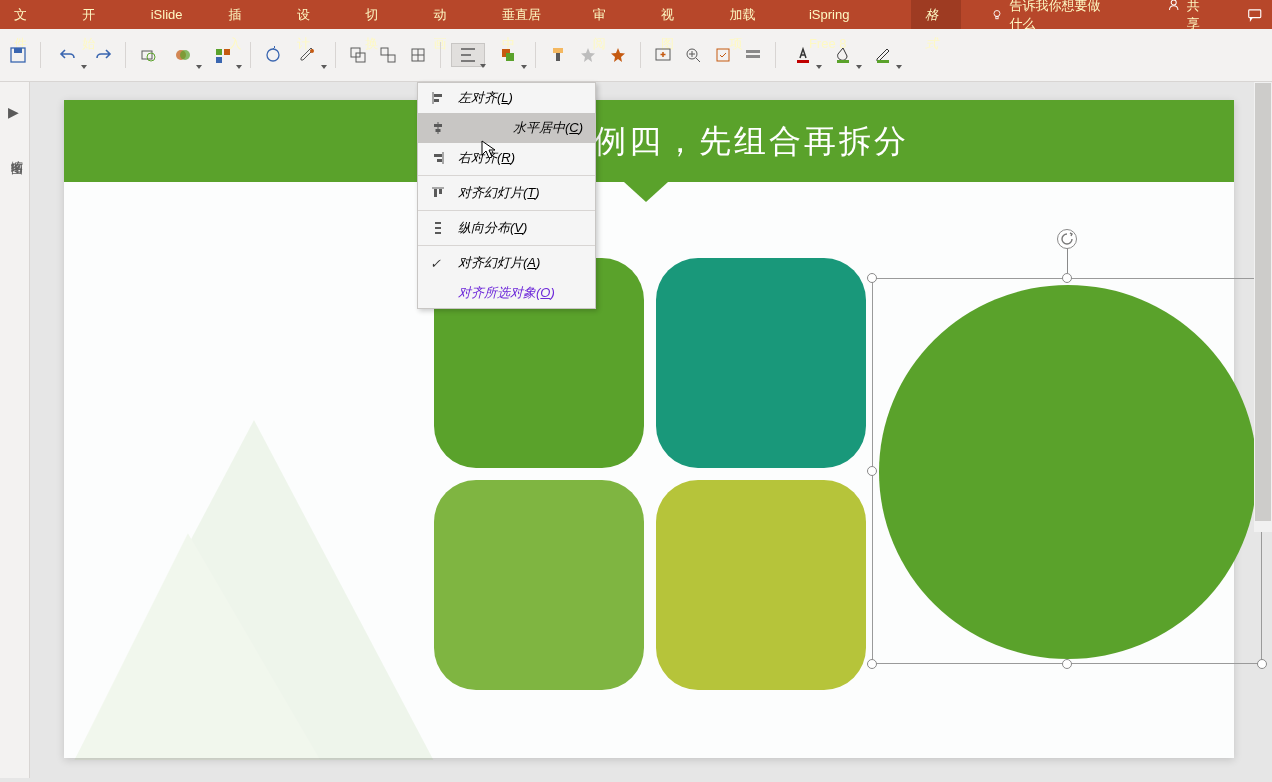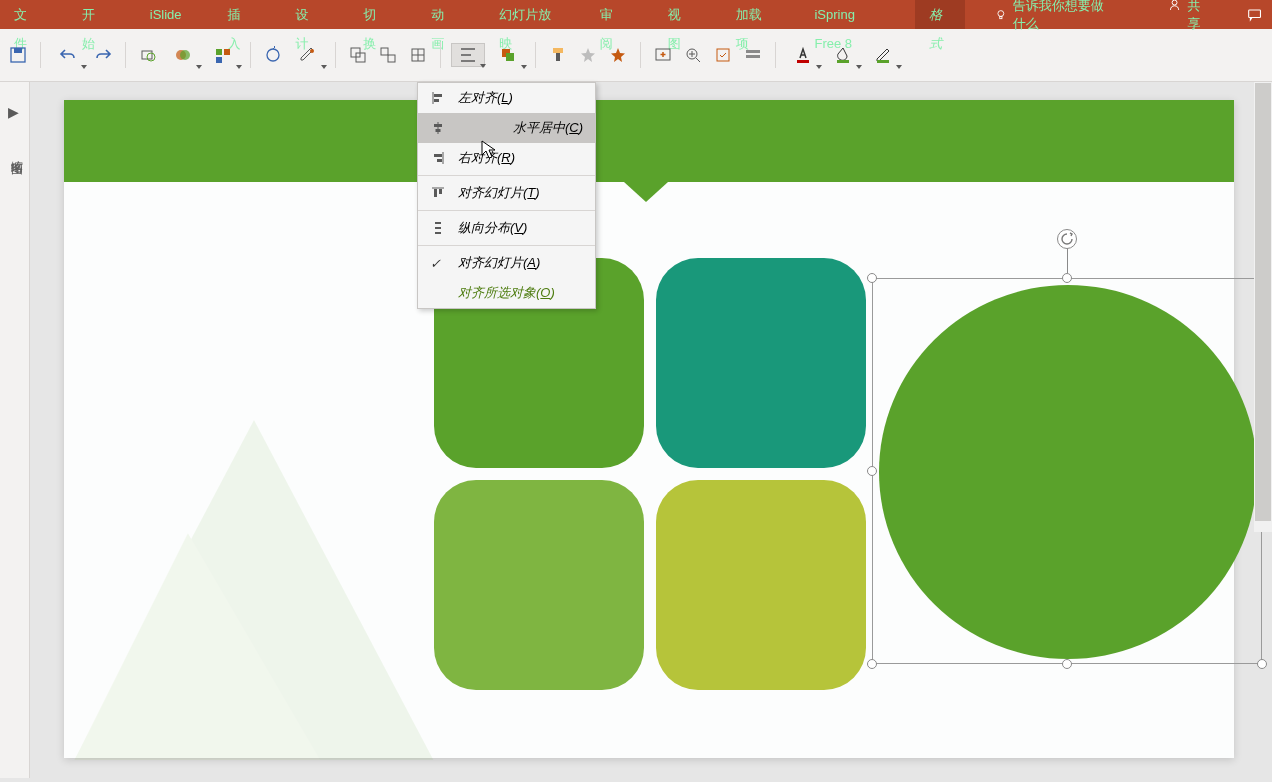--- a/index.html
+++ b/index.html
@@ -1,18 +1,18 @@
 <!DOCTYPE html>
 <html><head>
 <meta charset="utf-8">
 <style>
 * { margin: 0; padding: 0; box-sizing: border-box; font-family: "Microsoft YaHei", sans-serif; }
 body { width: 1272px; height: 782px; background: #e6e6e6; overflow: hidden; position: relative; }
 
-.ribbon-tabs { height: 29px; background: #b7472a; display: flex; align-items: center; color: #86efac; font-size: 13px; gap: 18px; }
+.ribbon-tabs { height: 29px; background: #b7472a; display: flex; align-items: center; color: #fef9c3; font-size: 13px; gap: 18px; }
 .ribbon-tabs .tab { padding: 0 14px; height: 29px; line-height: 29px; cursor: pointer; }
 .ribbon-tabs .tab.active { background: #9e3b22; font-style: italic; }
 .ribbon-tabs .spacer { flex: 1; }
 .ribbon-tabs .tell-me { display: flex; align-items: center; gap: 6px; padding: 0 12px; }
 .ribbon-tabs .bulb { width: 14px; height: 14px; }
 .ribbon-tabs .share { display: flex; align-items: flex-start; gap: 6px; padding: 0 10px; }
 .ribbon-tabs .comment-ic { width: 18px; height: 18px; margin: 0 10px; }
 
 .toolbar { height: 53px; background: #f3f2f1; border-bottom: 1px solid #d8d5d3; display: flex; align-items: center; padding: 0 6px; gap: 6px; }
 .tbtn { width: 24px; height: 24px; display: flex; align-items: center; justify-content: center; cursor: pointer; position: relative; }
@@ -53,42 +53,42 @@
 .rot-line { position: absolute; left: calc(50% - 0.5px); top: -38px; width: 1px; height: 32px; background: #8a8a8a; }
 .rot-handle { position: absolute; left: calc(50% - 10px); top: -50px; width: 20px; height: 20px; border: 1px solid #8a8a8a; border-radius: 50%; background: #fff; display: flex; align-items: center; justify-content: center; }
 .rot-handle svg { width: 14px; height: 14px; }
 
 .dropdown { position: absolute; left: 417px; top: 82px; width: 179px; background: #f5f5f5; border: 1px solid #c8c6c4; box-shadow: 2px 2px 5px rgba(0,0,0,0.2); z-index: 100; font-size: 13px; }
 .dropdown .item { height: 30px; display: flex; align-items: center; padding: 0 12px; gap: 12px; cursor: pointer; font-style: italic; }
 .dropdown .item.hover { background: #c8c6c4; justify-content: space-between; }
 .dropdown .item .ic { width: 16px; height: 16px; display: flex; align-items: center; justify-content: center; }
 .dropdown .divider { height: 1px; background: #d8d5d3; margin: 2px 0; }
 .dropdown .item .lbl u { text-decoration: underline; }
-.dropdown .item.disabled { color: #4d7c0f; cursor: default; }
+.dropdown .item.disabled { color: #6d28d9; cursor: default; }
 .dropdown .item .check { width: 16px; color: #333; }
 
 .right-scroll { position: absolute; right: 0; top: 82px; width: 18px; height: 450px; background: #f1f1f1; }
 .right-scroll .thumb { position: absolute; top: 0; width: 100%; height: 440px; background: #cdccca; border: 1px solid #f1f1f1; }
 
 .cursor { position: absolute; left: 481px; top: 140px; z-index: 200; width: 16px; height: 20px; pointer-events: none; }
 
 svg { display: block; }
 </style>
 </head>
 <body>
 
 <div class="ribbon-tabs">
   <div class="tab">文件</div>
   <div class="tab">开始</div>
   <div class="tab">iSlide</div>
   <div class="tab">插入</div>
   <div class="tab">设计</div>
   <div class="tab">切换</div>
   <div class="tab">动画</div>
-  <div class="tab">幻灯片放映</div>
+  <div class="tab">垂直居中</div>
   <div class="tab">审阅</div>
   <div class="tab">视图</div>
   <div class="tab">加载项</div>
   <div class="tab">iSpring Free 8</div>
   <div class="tab active">格式</div>
   <div class="tell-me">
     <svg class="bulb" viewBox="0 0 16 16">
         <circle cx="8" cy="6" r="4" fill="none" stroke="#fff" stroke-width="1.2"></circle>
         <rect x="6.5" y="10" width="3" height="3" fill="none" stroke="#fff" stroke-width="1.2"></rect>
       </svg>
@@ -268,20 +268,21 @@
 </div>
 
 <div class="canvas-area">
   <div class="slide">
     <svg class="slide-bg-tri" viewBox="0 0 380 360">
         <polygon points="0,360 190,0 380,360" fill="#5aa22b"></polygon>
         <polygon points="0,360 120,120 260,360" fill="#7fb541"></polygon>
       </svg>
     <div class="title-bar"></div>
     <div class="title-notch"></div>
+    <div class="title-text">例四，先组合再拆分</div>
     <div class="sq sq1"></div>
     <div class="sq sq2"></div>
     <div class="sq sq3"></div>
     <div class="sq sq4"></div>
     <div class="sel-box">
       <div class="circle"></div>
       <div class="rot-line"></div>
       <div class="rot-handle">
         <svg viewBox="0 0 14 14">
             <path d="M7 2a5 5 0 105 5" fill="none" stroke="#7a7a7a" stroke-width="1.4"></path>

